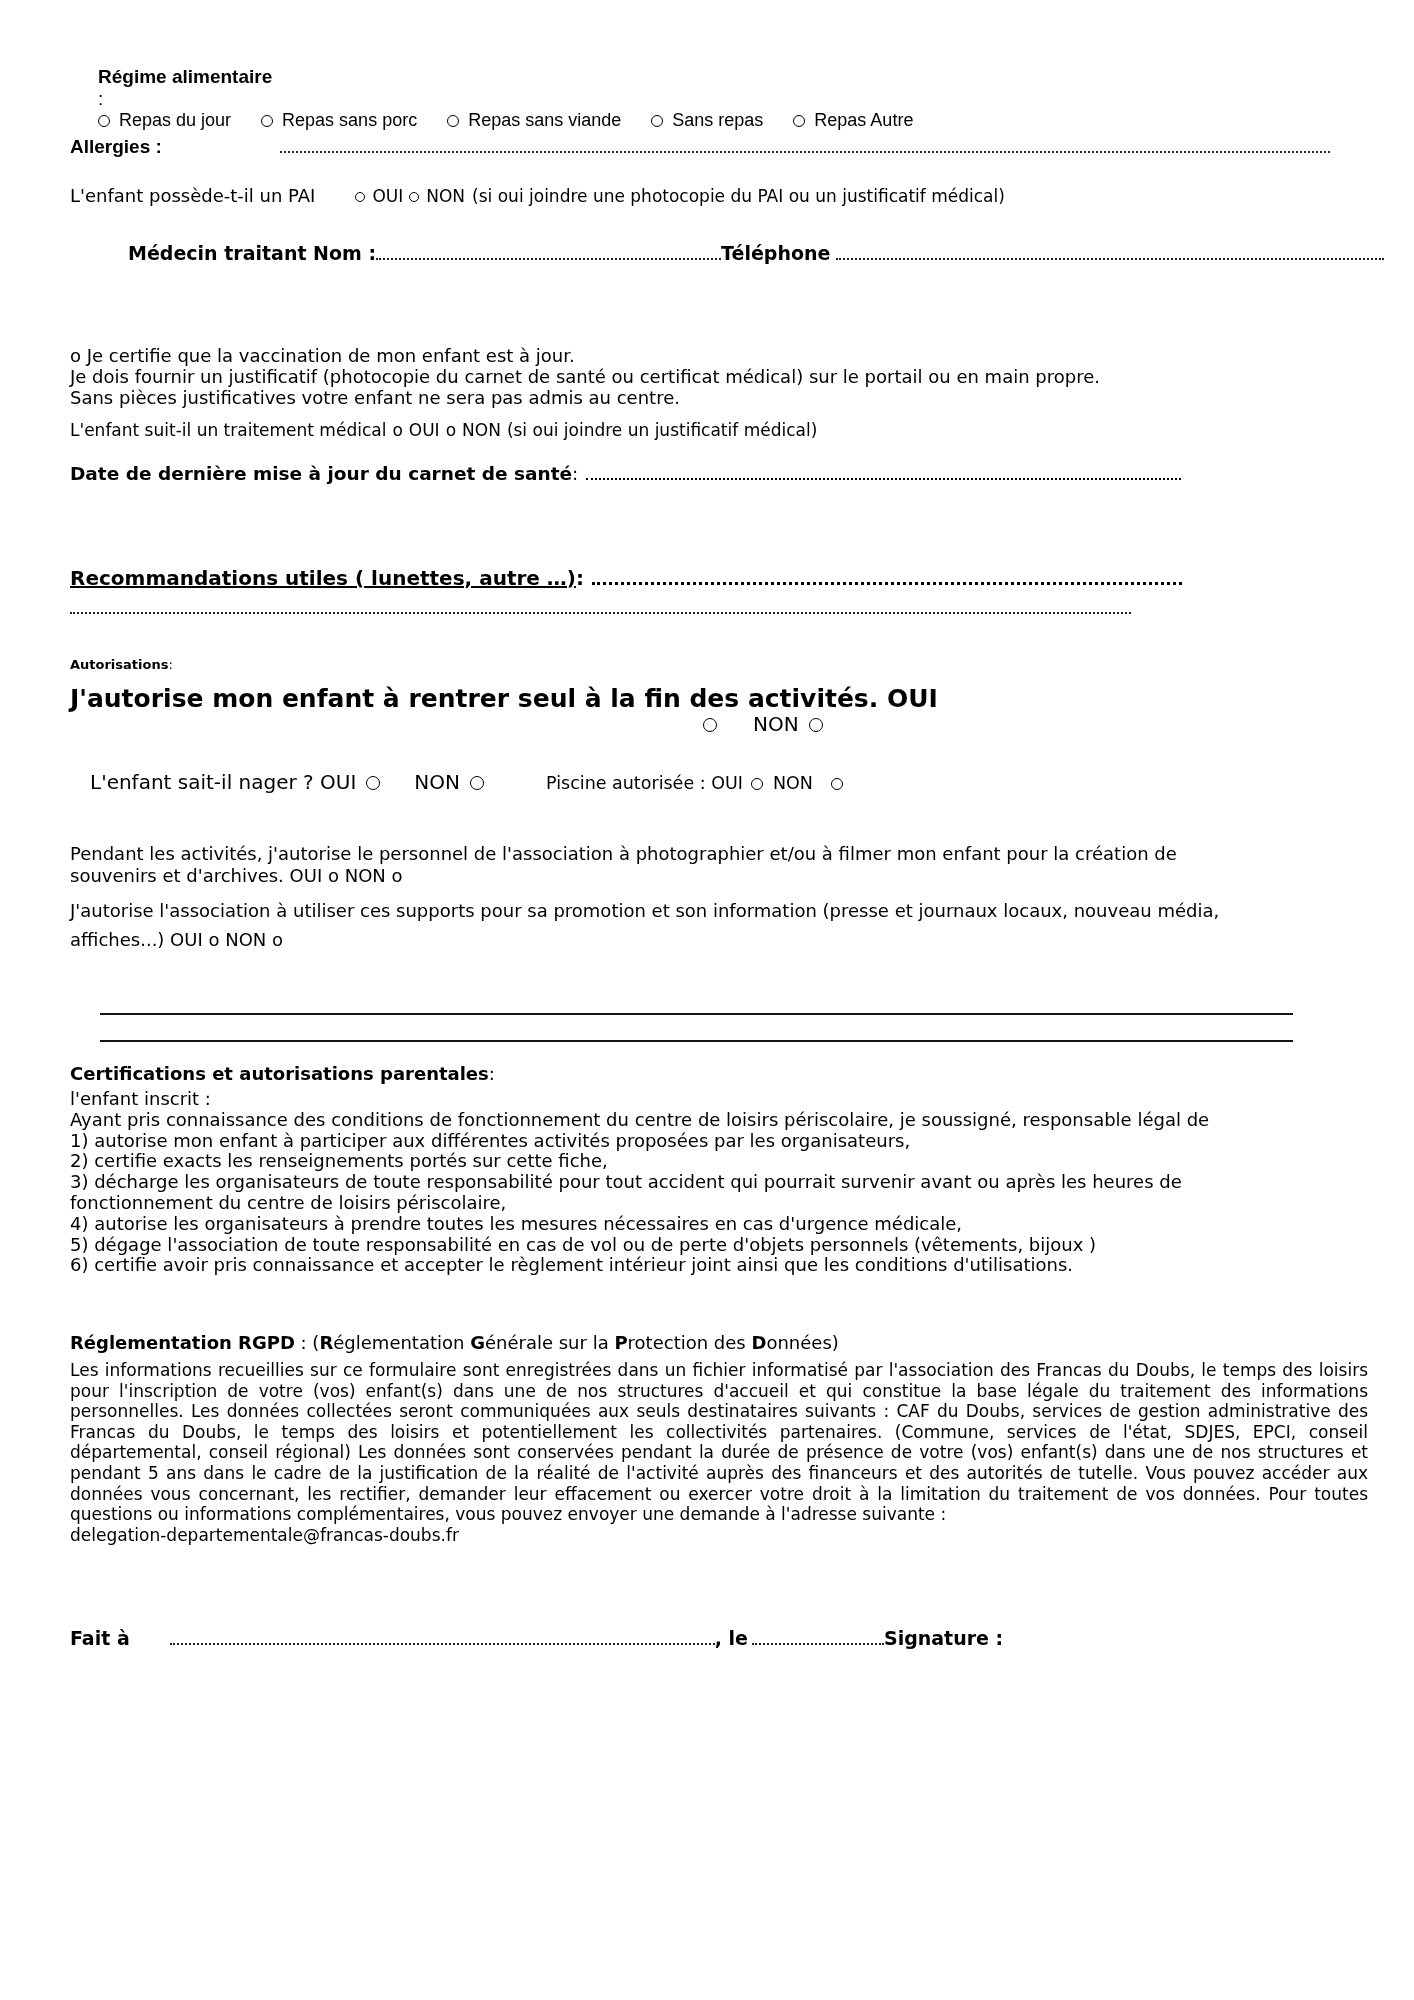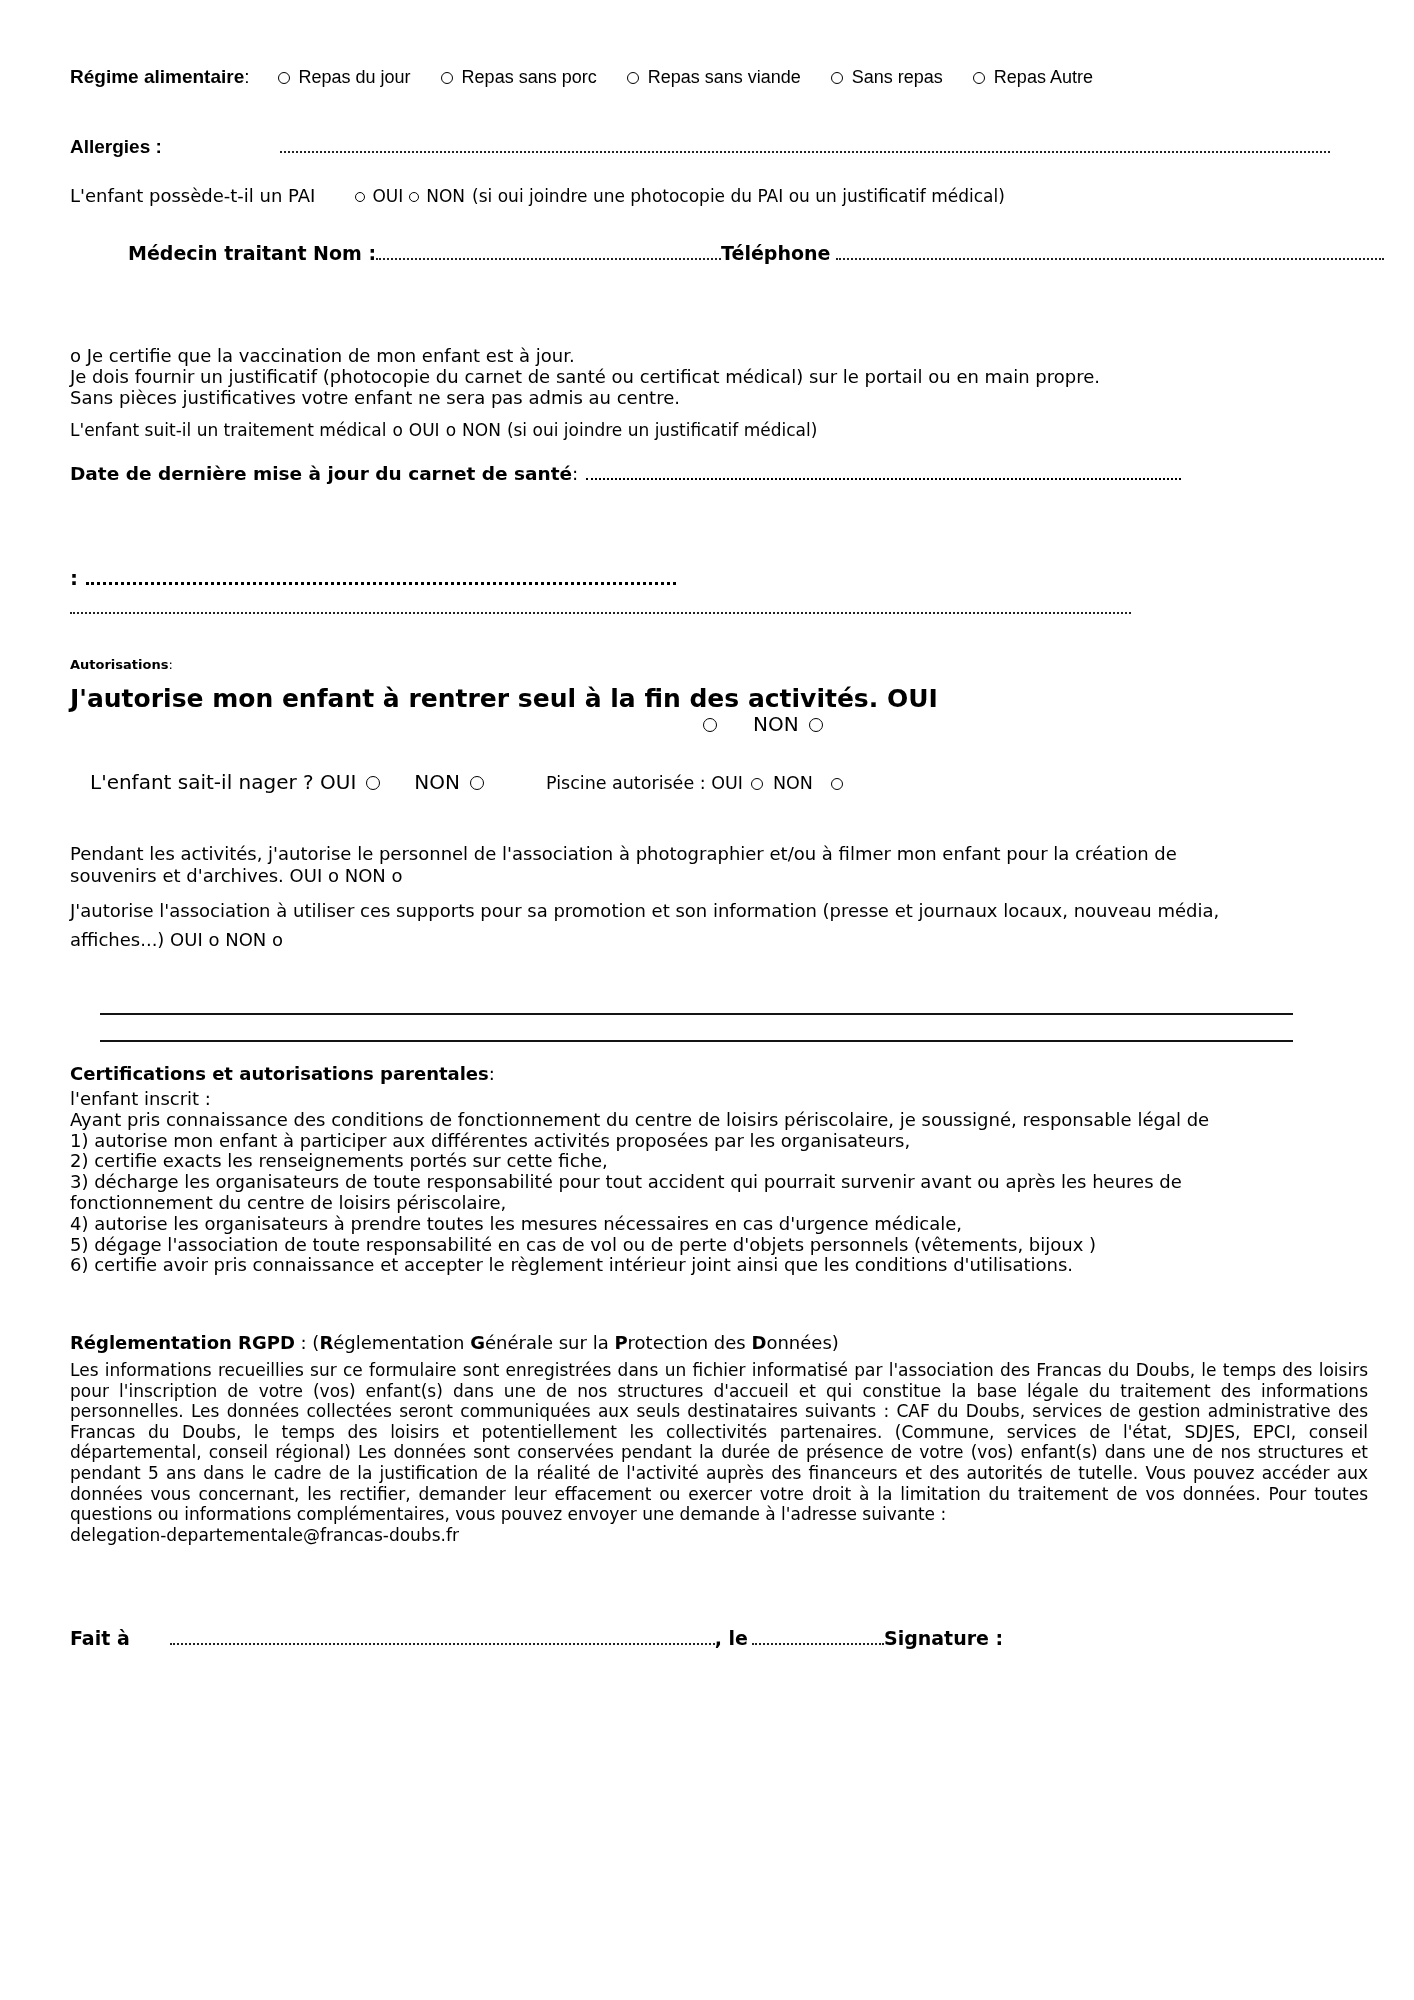--- a/index.html
+++ b/index.html
@@ -1,21 +1,21 @@
 <!DOCTYPE html>
 <html><head>
 <meta charset="utf-8">
 <style>
   html,body{margin:0;padding:0;background:#e8e8e8;}
   #page{
     position:relative;width:1414px;height:2000px;background:#ffffff;
     font-family:"DejaVu Sans",sans-serif;color:#000;overflow:hidden;
   }
   .abs{position:absolute;white-space:nowrap;}
-  .lib{font-family:"Liberation Sans",sans-serif;}
+  .lib{font-family:"Liberation Sans",sans-serif;flex-direction:column;}
   .b{font-weight:bold;}
   .row{display:flex;align-items:baseline;}
   
   .circ{display:inline-block;border:1.6px solid #000;border-radius:50%;
         vertical-align:baseline;transform:translateY(1px);background:#fff;}
   .c12{width:12px;height:12px;}
   .c10{width:10px;height:10px;}
   .c8{width:8px;height:8px;transform:translateY(0);}
   
   .dots{display:inline-block;border-bottom:2.6px dotted #000;height:14px;}
@@ -96,20 +96,21 @@
     <span style="margin-left:6px;">(si oui joindre un justificatif médical)</span>
   </div>
 
   <div class="abs row" style="left:70px;top:463px;font-size:18.5px;">
     <span class="b">Date de dernière mise à jour du carnet de santé</span>
     <span> :</span>
     <span class="dots" style="width:595px;margin-left:8px;border-bottom-width:2.2px;"></span>
   </div>
 
   <div class="abs row" style="left:70px;top:566px;font-size:20px;">
+    <span class="b u">Recommandations utiles ( lunettes, autre …)</span>
     <span class="b"> :</span>
     <span class="dots dots-bold" style="width:590px;margin-left:8px;"></span>
   </div>
   <div class="abs" style="left:70px;top:598px;">
     <span class="dots dots-fine" style="width:1061px;"></span>
   </div>
 
   <div class="abs row" style="left:70px;top:657px;font-size:13px;">
     <span class="b">Autorisations</span>
     <span> :</span>

